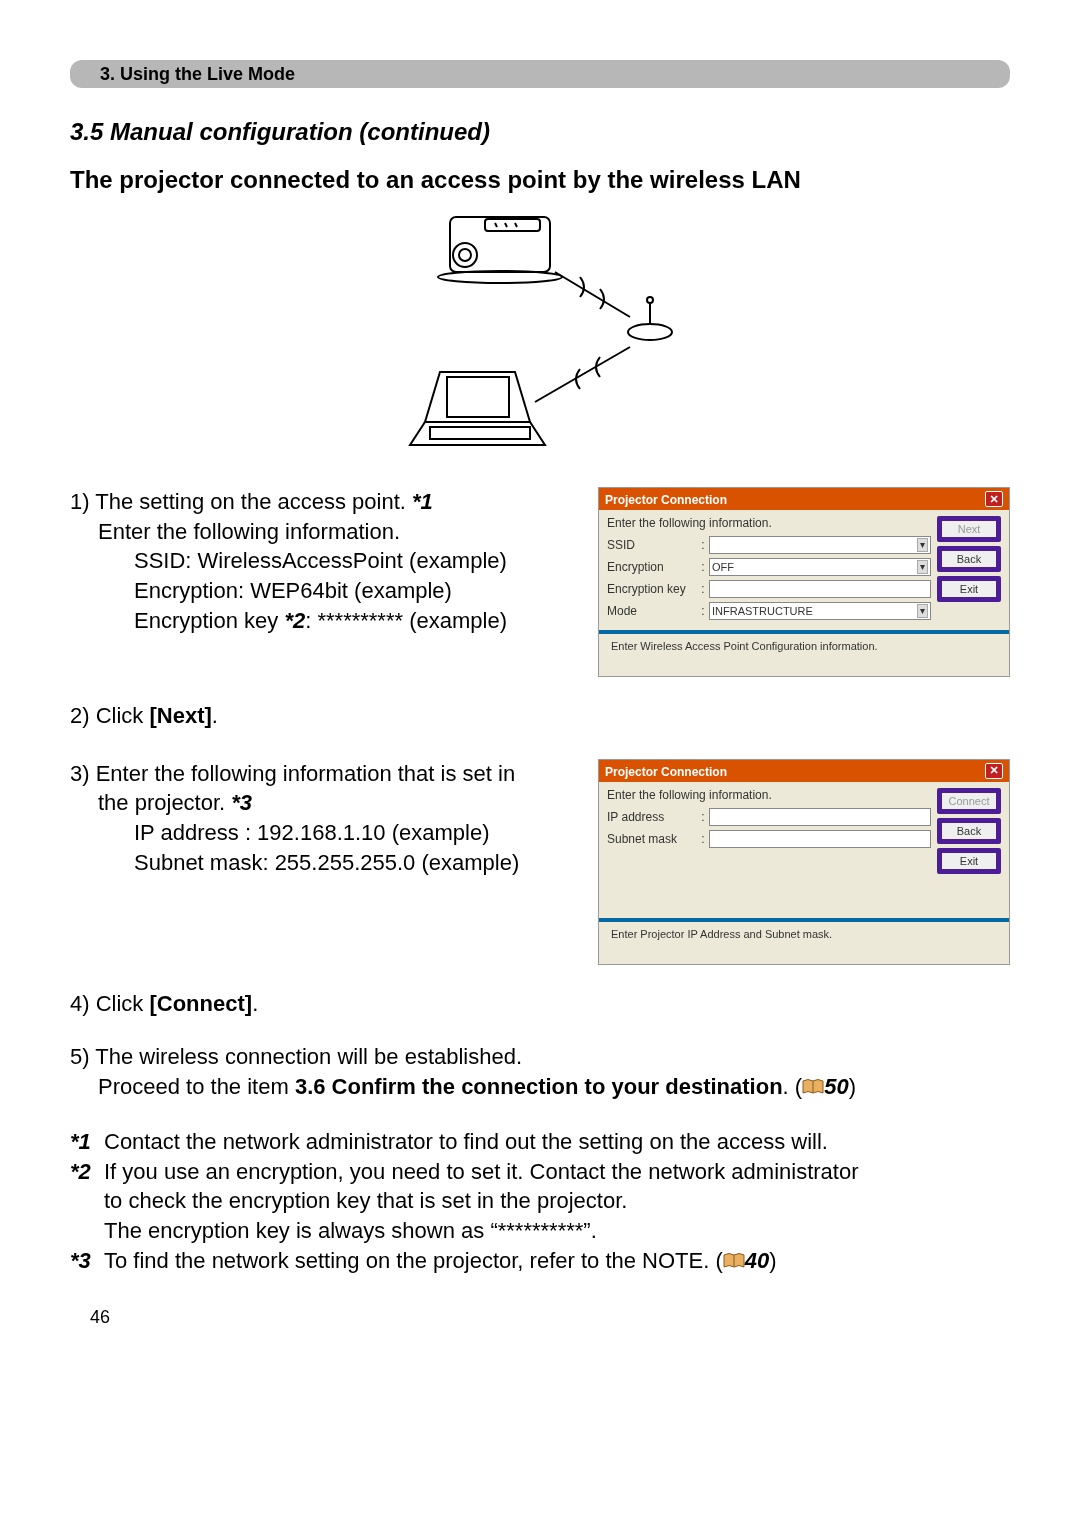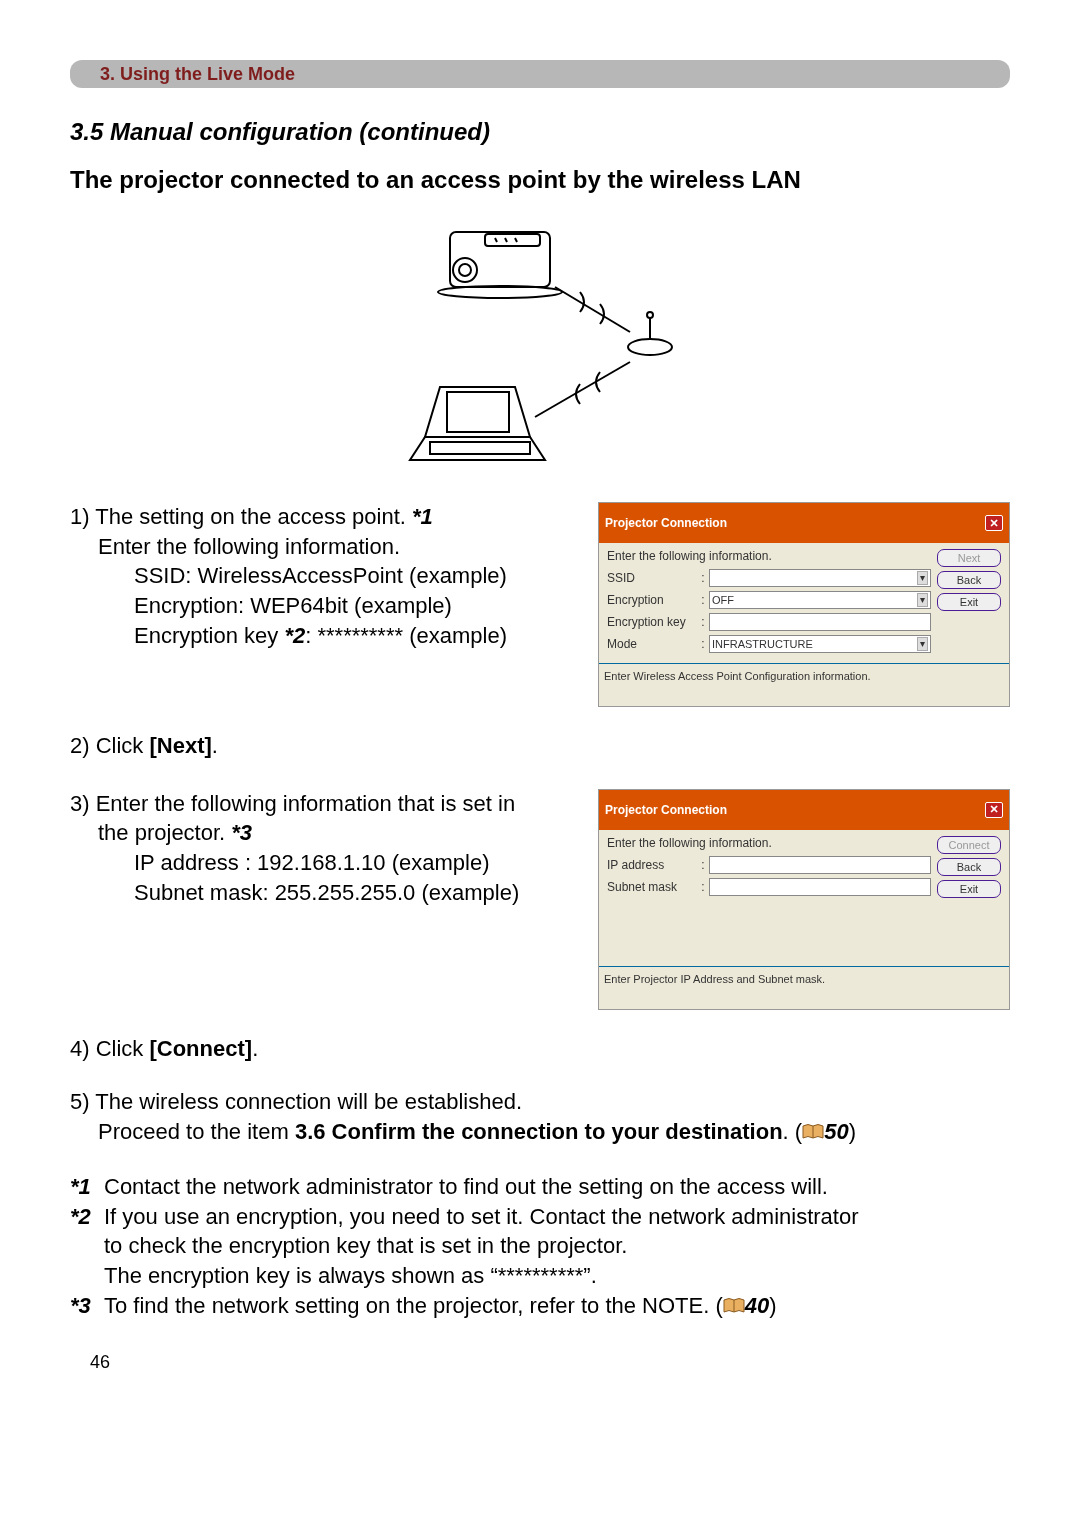--- a/index.html
+++ b/index.html
@@ -17,34 +17,34 @@
   .section-bar {
     background: #b7b7b7;
     border-radius: 12px;
     height: 28px;
     display: flex;
     align-items: center;
     padding-left: 30px;
     margin-bottom: 30px;
   }
   .section-bar span {
-    color: #7f1d1d;
+    color: #000000;
     font-weight: bold;
     font-size: 18px;
   }
   .subtitle {
     font-weight: bold;
     font-style: italic;
     font-size: 24px;
     margin-bottom: 20px;
   }
   .heading {
     font-weight: bold;
     font-size: 24px;
-    margin-bottom: 18px;
+    margin-bottom: 3px;
   }
   .illustration {
     width: 420px;
     height: 270px;
     margin: 0 auto 20px auto;
     display: flex;
     flex-direction: column;
     align-items: center;
     justify-content: center;
   }
@@ -67,24 +67,24 @@
     border: 1px solid #999;
     background: #ece9d8;
     font-size: 12px;
     color: #333;
     flex-shrink: 0;
   }
   .dialog-title {
     background: #d95200;
     color: #fff;
     font-weight: bold;
-    padding: 12px 6px;
+    padding: 3px 6px;
     display: flex;
     justify-content: space-between;
-    align-items: center;
+    align-items: flex-end;
   }
   .dialog-title .close {
     background: #c02020;
     color: #fff;
     border: 1px solid #fff;
     width: 16px;
     height: 14px;
     display: flex;
     align-items: center;
     justify-content: center;
@@ -131,33 +131,33 @@
     padding: 0 2px;
     line-height: 12px;
   }
   .dialog-btn-col {
     width: 64px;
     display: flex;
     flex-direction: column;
     gap: 4px;
   }
   .dbtn {
-    border: 1px solid #4c1d95;
+    border: 5px solid #4c1d95;
     background: #efefef;
     text-align: center;
     font-size: 11px;
     padding: 2px 0;
-    border-radius: 7px;
+    border-radius: 2px;
   }
   .dbtn.disabled {
     color: #999;
   }
   .dialog-status {
-    border-top: 1px solid #0369a1;
-    padding: 6px 5px;
+    border-top: 4px solid #0369a1;
+    padding: 6px 12px;
     font-size: 11px;
     min-height: 30px;
   }
   .footnotes {
     font-size: 22px;
     line-height: 1.35;
     margin-top: 18px;
   }
   .footnotes .fn { display: flex; }
   .footnotes .fn-key { font-style: italic; font-weight: bold; width: 34px; flex-shrink:0;}

